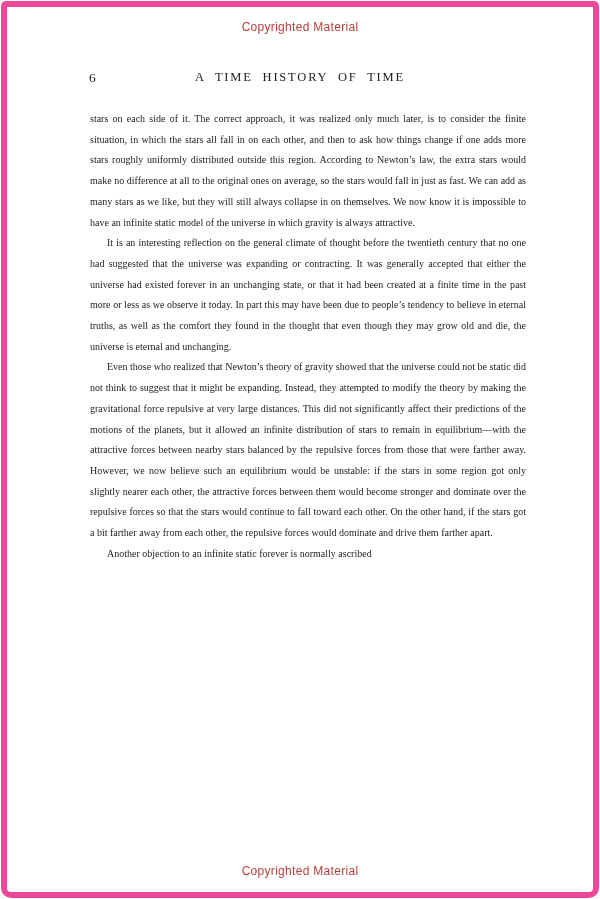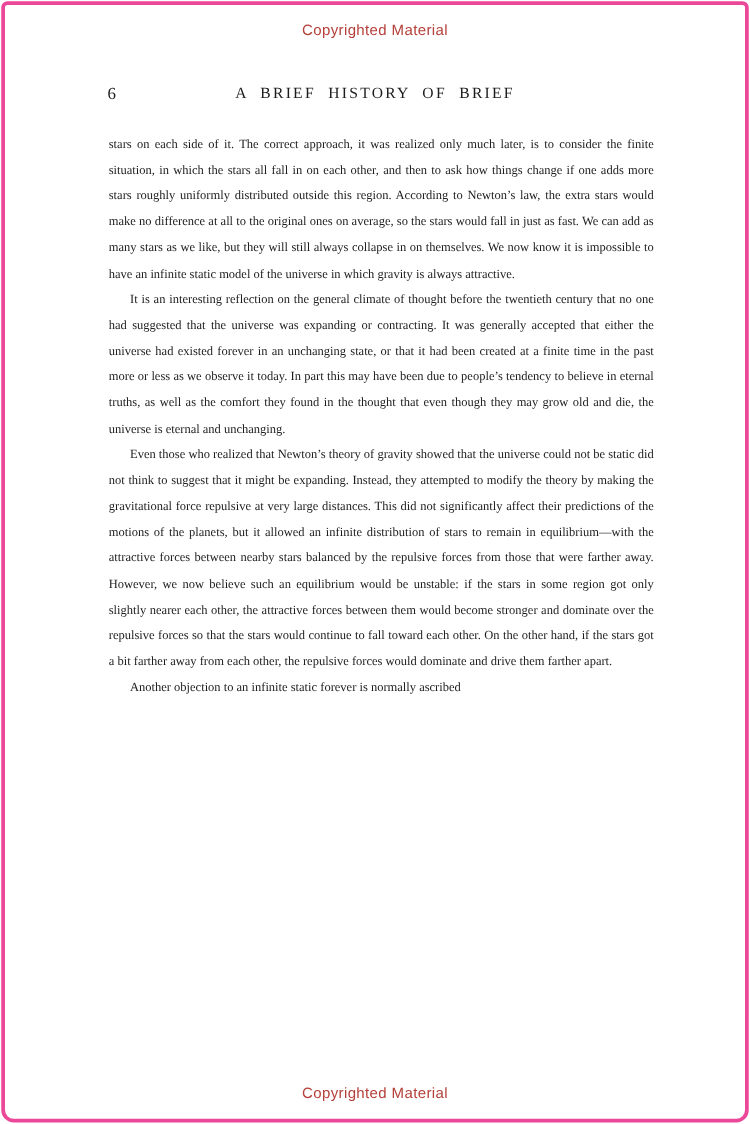--- a/index.html
+++ b/index.html
@@ -11,21 +11,21 @@
     width: 600px;
     height: 899px;
     box-sizing: border-box;
     padding: 1px;
     background: #ffffff;
   }
   .book-page {
     width: 598px;
     height: 897px;
     box-sizing: border-box;
-    border: 3px solid #ec4899;
+    border: 6px solid #ec4899;
     border-radius: 5px 5px 10px 10px;
     background: #ffffff;
     display: flex;
     flex-direction: column;
     font-family: "Liberation Serif", "DejaVu Serif", serif;
     color: #1c1c1c;
     overflow: hidden;
   }
   .copyright-notice {
     text-align: center;
@@ -72,21 +72,21 @@
 </head>
 <body>
 
 <div class="scan-wrap">
   <div class="book-page">
 
     <div class="copyright-notice top">Copyrighted Material</div>
 
     <div class="page-header">
       <span class="page-number">6</span>
-      <span class="running-header">A BRIEF HISTORY OF BRIEF</span>
+      <span class="running-header">A TIME HISTORY OF TIME</span>
     </div>
 
     <div class="text-block">
       <p class="no-indent">stars on each side of it. The correct approach, it was realized only much later, is to consider the finite situation, in which the stars all fall in on each other, and then to ask how things change if one adds more stars roughly uniformly distributed outside this region. According to Newton’s law, the extra stars would make no difference at all to the original ones on average, so the stars would fall in just as fast. We can add as many stars as we like, but they will still always collapse in on themselves. We now know it is impossible to have an infinite static model of the universe in which gravity is always attractive.</p>
       <p>It is an interesting reflection on the general climate of thought before the twentieth century that no one had suggested that the universe was expanding or contracting. It was generally accepted that either the universe had existed forever in an unchanging state, or that it had been created at a finite time in the past more or less as we observe it today. In part this may have been due to people’s tendency to believe in eternal truths, as well as the comfort they found in the thought that even though they may grow old and die, the universe is eternal and unchanging.</p>
       <p>Even those who realized that Newton’s theory of gravity showed that the universe could not be static did not think to suggest that it might be expanding. Instead, they attempted to modify the theory by making the gravitational force repulsive at very large distances. This did not significantly affect their predictions of the motions of the planets, but it allowed an infinite distribution of stars to remain in equilibrium—with the attractive forces between nearby stars balanced by the repulsive forces from those that were farther away. However, we now believe such an equilibrium would be unstable: if the stars in some region got only slightly nearer each other, the attractive forces between them would become stronger and dominate over the repulsive forces so that the stars would continue to fall toward each other. On the other hand, if the stars got a bit farther away from each other, the repulsive forces would dominate and drive them farther apart.</p>
       <p>Another objection to an infinite static forever is normally ascribed</p>
     </div>
 
     <div class="copyright-notice bottom">Copyrighted Material</div>

